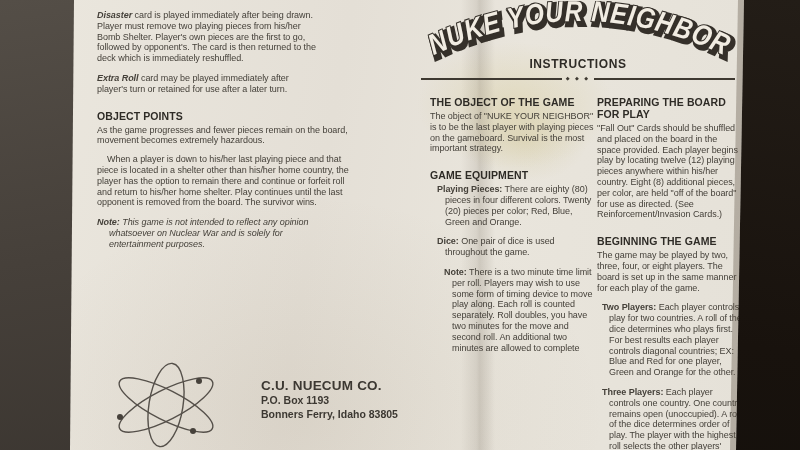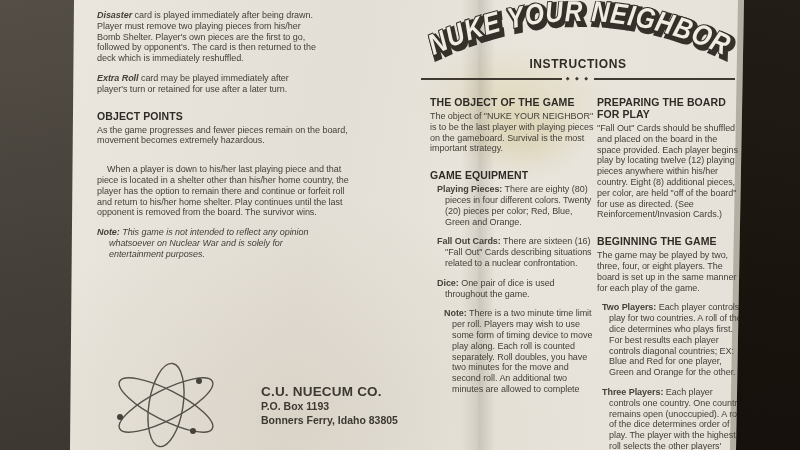--- a/index.html
+++ b/index.html
@@ -42,21 +42,21 @@
   .lead-i{font-weight:bold;font-style:italic;}
   h3.sec{font-size:10.5px;line-height:12px;color:#2e2b26;margin:0 0 3px 0;font-weight:bold;letter-spacing:0.1px;}
   p.blk{margin:0 0 9px 0;}
   
   .leftpage{position:absolute;left:32px;top:10px;width:252px;}
   .indent{margin-left:23px;width:222px;}
   .fp-para2{text-indent:10px;}
   .note-blk{margin-left:23px;width:214px;font-style:italic;padding-left:12px;text-indent:-12px;margin-top:19px;}
   .company{position:absolute;left:33px;top:360px;width:400px;height:90px;}
   .atom{position:absolute;left:0;top:0;}
-  .co-text{position:absolute;left:163px;top:24px;color:#3c3832;}
+  .co-text{position:absolute;left:163px;top:18px;color:#3c3832;}
   .co-name{font-size:13.5px;font-weight:bold;letter-spacing:0.2px;}
   .co-line{font-size:10.5px;font-weight:bold;line-height:14px;}
   
   .title-svg{position:absolute;left:357px;top:1px;}
   .title-txt{
     font-family:"Liberation Sans","DejaVu Sans",sans-serif;
     font-weight:bold;font-style:italic;font-size:29px;letter-spacing:1px;
   }
   .title-shadow{fill:#35302a;stroke:#35302a;stroke-width:6px;}
   .title-main{fill:#f1ece2;stroke:#35302a;stroke-width:2.2px;paint-order:stroke;}
@@ -82,21 +82,21 @@
 
   <div class="paper">
     <div class="fold-shadow"></div>
 
     <div class="leftpage body-txt">
       <p class="blk indent"><span class="lead-i">Disaster</span><span> card is played immediately after being drawn. Player must remove two playing pieces from his/her Bomb Shelter. Player's own pieces are the first to go, followed by opponent's. The card is then returned to the deck which is immediately reshuffled.</span></p>
       <p class="blk indent"><span class="lead-i">Extra Roll</span><span> card may be played immediately after player's turn or retained for use after a later turn.</span></p>
 
       <div class="gap"></div>
       <h3 class="sec">OBJECT POINTS</h3>
-      <p class="blk" style="margin-bottom:18px">As the game progresses and fewer pieces remain on the board, movement becomes extremely hazardous.</p>
+      <p class="blk" style="margin-bottom:8px">As the game progresses and fewer pieces remain on the board, movement becomes extremely hazardous.</p>
       <p class="blk fp-para2">When a player is down to his/her last playing piece and that piece is located in a shelter other than his/her home country, the player has the option to remain there and continue or forfeit roll and return to his/her home shelter. Play continues until the last opponent is removed from the board. The survivor wins.</p>
 
       <p class="blk note-blk"><span class="lead-i">Note: </span><span>This game is not intended to reflect any opinion whatsoever on Nuclear War and is solely for entertainment purposes.</span></p>
     </div>
 
     <div class="company">
       <svg class="atom" width="150" height="90" viewBox="0 0 150 90">
         <g fill="none" stroke="#55504a" stroke-width="1.4">
           <ellipse cx="68" cy="45" rx="52" ry="15" transform="rotate(-27 68 45)"></ellipse>
           <ellipse cx="68" cy="45" rx="52" ry="15" transform="rotate(27 68 45)"></ellipse>
@@ -133,21 +133,20 @@
       <div class="diamonds">◆ ◆ ◆</div>
       <div class="rule"></div>
     </div>
 
     <div class="col1 body-txt">
       <h3 class="sec">THE OBJECT OF THE GAME</h3>
       <p class="blk">The object of "NUKE YOUR NEIGHBOR" is to be the last player with playing pieces on the gameboard. Survival is the most important strategy.</p>
       <div class="gap"></div>
       <h3 class="sec">GAME EQUIPMENT</h3>
       <p class="item"><span class="lead">Playing Pieces:</span><span> There are eighty (80) pieces in four different colors. Twenty (20) pieces per color; Red, Blue, Green and Orange.</span></p>
-      <p class="item"><span class="lead">Fall Out Cards:</span><span> There are sixteen (16) "Fall Out" Cards describing situations related to a nuclear confrontation.</span></p>
       <p class="item"><span class="lead">Dice:</span><span> One pair of dice is used throughout the game.</span></p>
       <p class="item subnote"><span class="lead">Note:</span><span> There is a two minute time limit per roll. Players may wish to use some form of timing device to move play along. Each roll is counted separately. Roll doubles, you have two minutes for the move and second roll. An additional two minutes are allowed to complete</span></p>
     </div>
 
     <div class="col2 body-txt">
       <h3 class="sec">PREPARING THE BOARD FOR PLAY</h3>
       <p class="blk">"Fall Out" Cards should be shuffled and placed on the board in the space provided. Each player begins play by locating twelve (12) playing pieces anywhere within his/her country. Eight (8) additional pieces, per color, are held "off of the board" for use as directed. (See Reinforcement/Invasion Cards.)</p>
       <div class="gap"></div>
       <h3 class="sec">BEGINNING THE GAME</h3>
       <p class="blk">The game may be played by two, three, four, or eight players. The board is set up in the same manner for each play of the game.</p>

